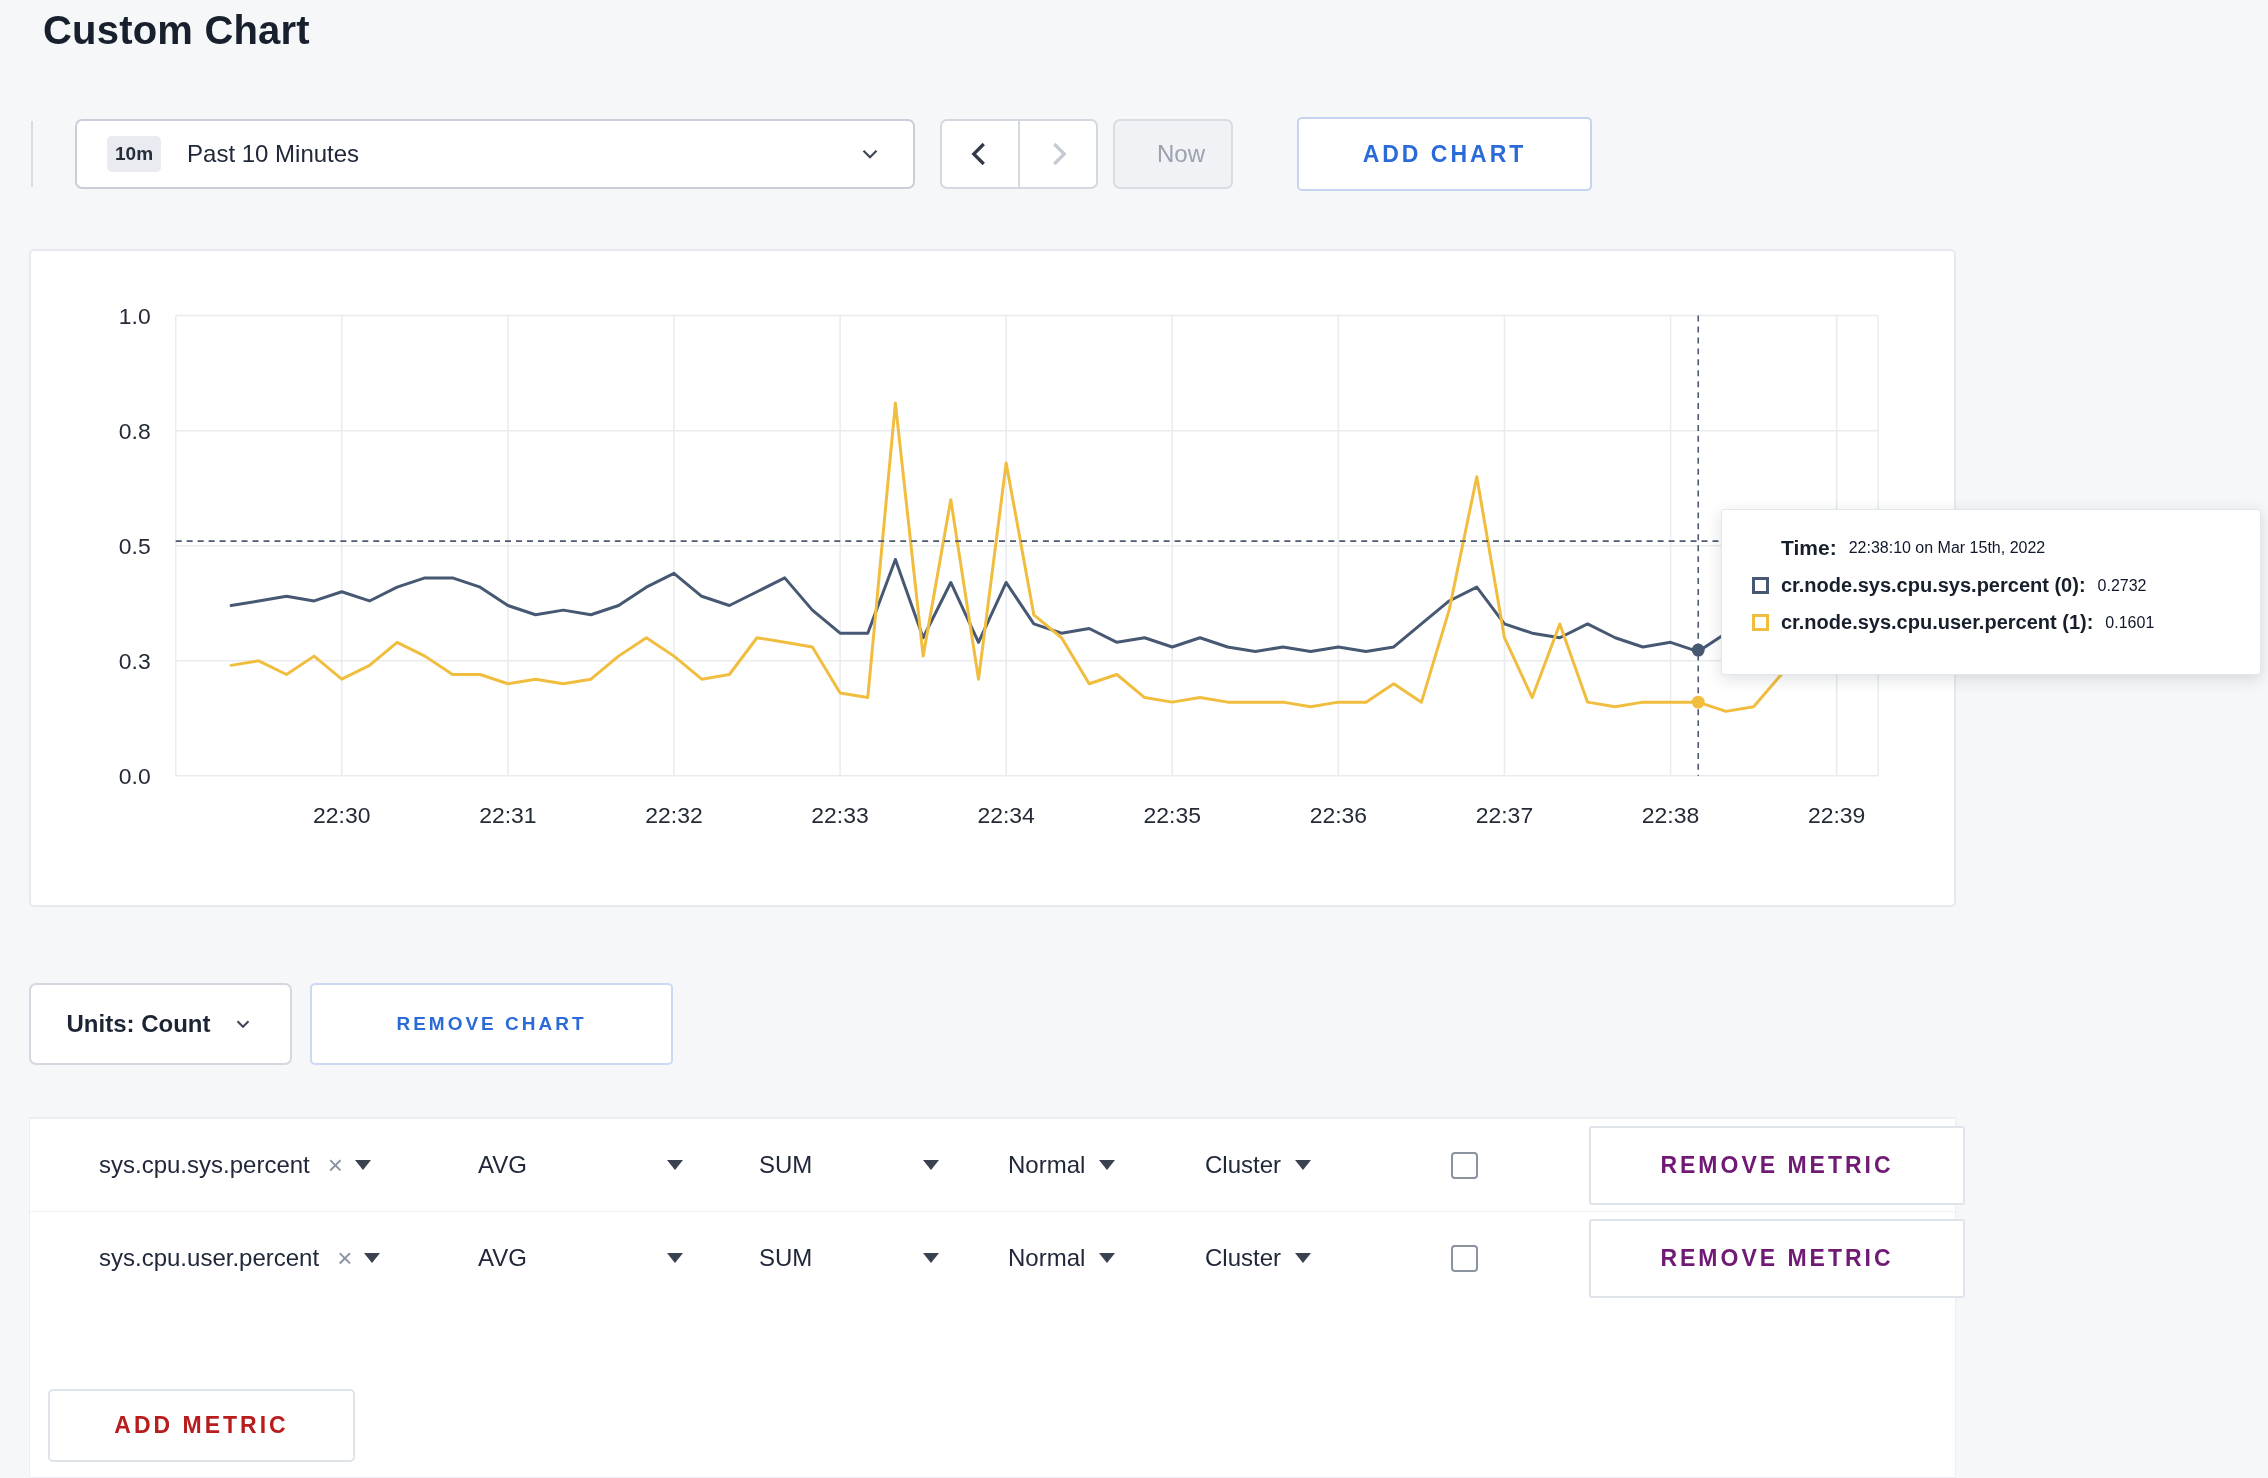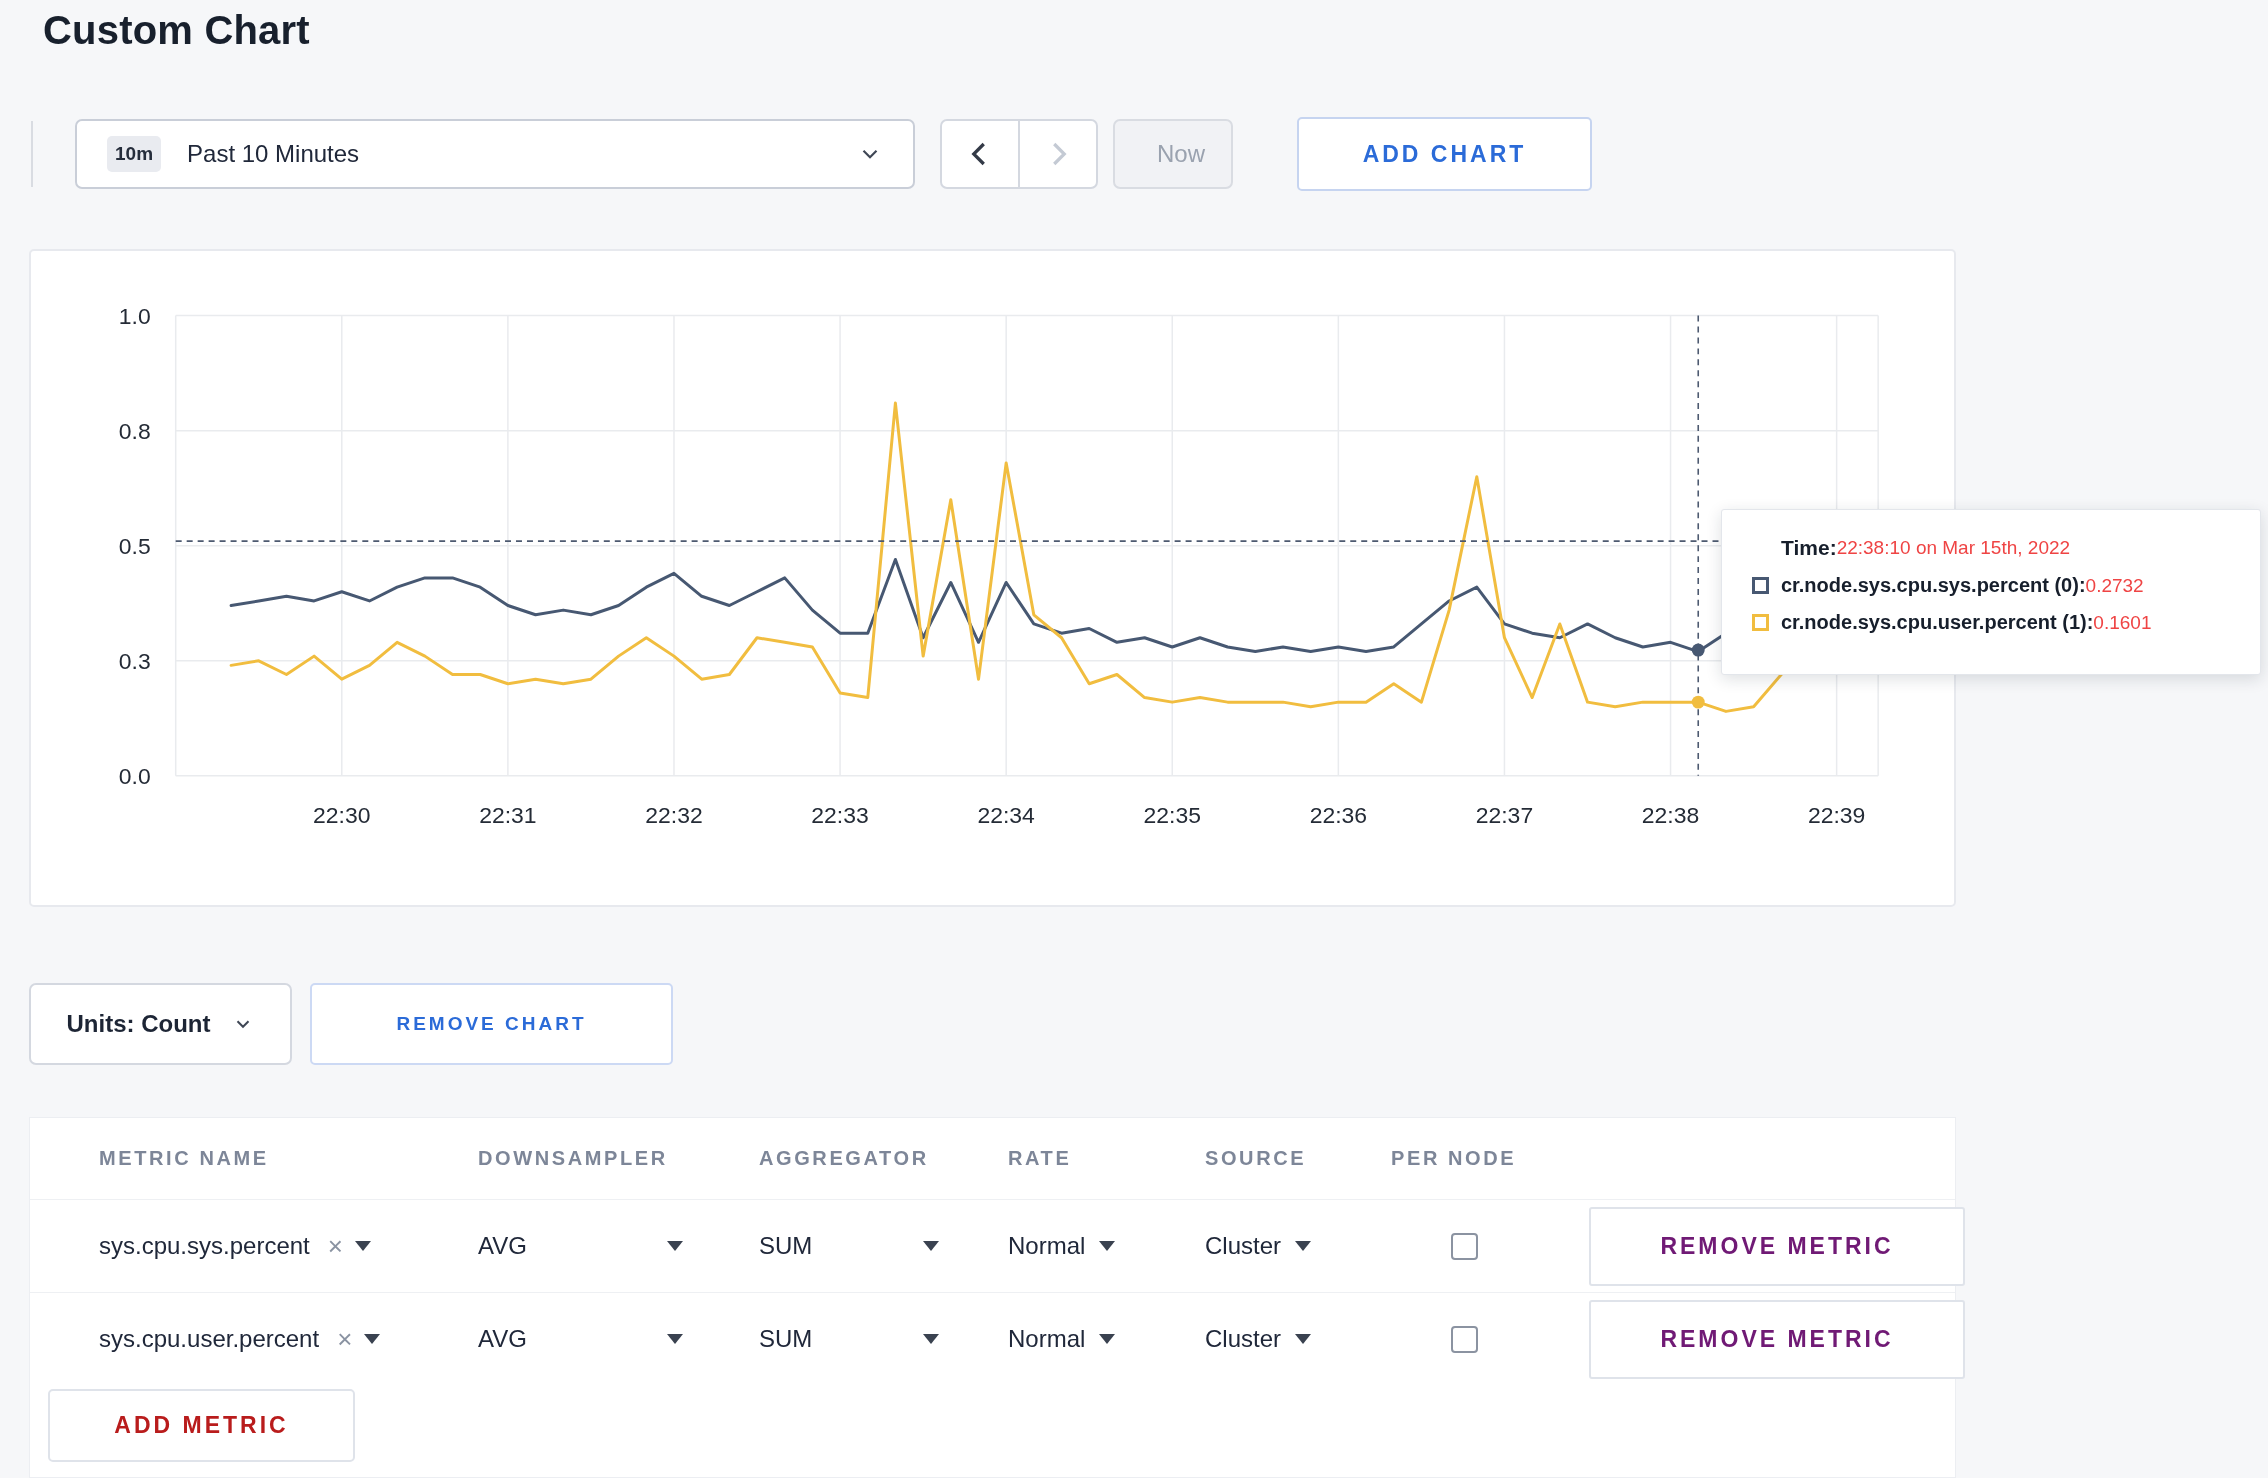--- a/index.html
+++ b/index.html
@@ -64,21 +64,21 @@
     padding:26px 30px 24px 30px; z-index:5;
   }
   .tt-row { display:flex; align-items:center; margin-bottom:14px; }
   .tt-row:last-child { margin-bottom:0; }
   .tt-spacer { width:29px; }
   .tt-swatch { width:17px; height:17px; border:3px solid; margin-right:12px; background:#fff; flex:0 0 auto; }
   .tt-swatch-sys { border-color:#475872; }
   .tt-swatch-user { border-color:#f1bd3f; }
   .tt-label { font-size:21px; font-weight:700; color:#171f2c; }
   .tt-name  { font-size:20px; font-weight:700; color:#171f2c; }
-  .tt-value { font-size:19px; color:#ef4444; }
+  .tt-value { font-size:16px; color:#0f172a; margin-left:12px; }
   
   .units-select {
     position:absolute; left:29px; top:983px; width:263px; height:82px;
     background:#fff; border:2px solid #d4d8e0; border-radius:7px;
     display:flex; align-items:center; justify-content:center; gap:22px; cursor:pointer;
   }
   .units-label { font-size:24px; font-weight:700; color:#1d2535; }
   .remove-chart-btn {
     position:absolute; left:310px; top:983px; width:363px; height:82px;
     background:#fff; border:2px solid #ccd9f4; border-radius:5px;
@@ -225,29 +225,20 @@
   <span class="units-label">Units: Count</span>
   <span>
     <svg class="icon-svg" width="22" height="22" viewBox="0 0 24 24">
         <polyline points="6,9 12,15 18,9" fill="none" stroke="#3f4755" stroke-width="2.2"></polyline>
       </svg>
   </span>
 </div>
 <div class="remove-chart-btn">REMOVE CHART</div>
 
 <div class="metrics-panel">
-  <div class="mt-grid mt-header">
-    <span>METRIC NAME</span>
-    <span>DOWNSAMPLER</span>
-    <span>AGGREGATOR</span>
-    <span>RATE</span>
-    <span>SOURCE</span>
-    <span>PER NODE</span>
-    <span></span>
-  </div>
   <div>
   <div class="mt-grid mt-row">
     <div class="cell-flex">
       <div class="metric-select">
         <span>sys.cpu.sys.percent</span>
         <span class="x-icon">×</span>
         <span class="caret-down"></span>
       </div>
     </div>
     <div class="cell-flex">

